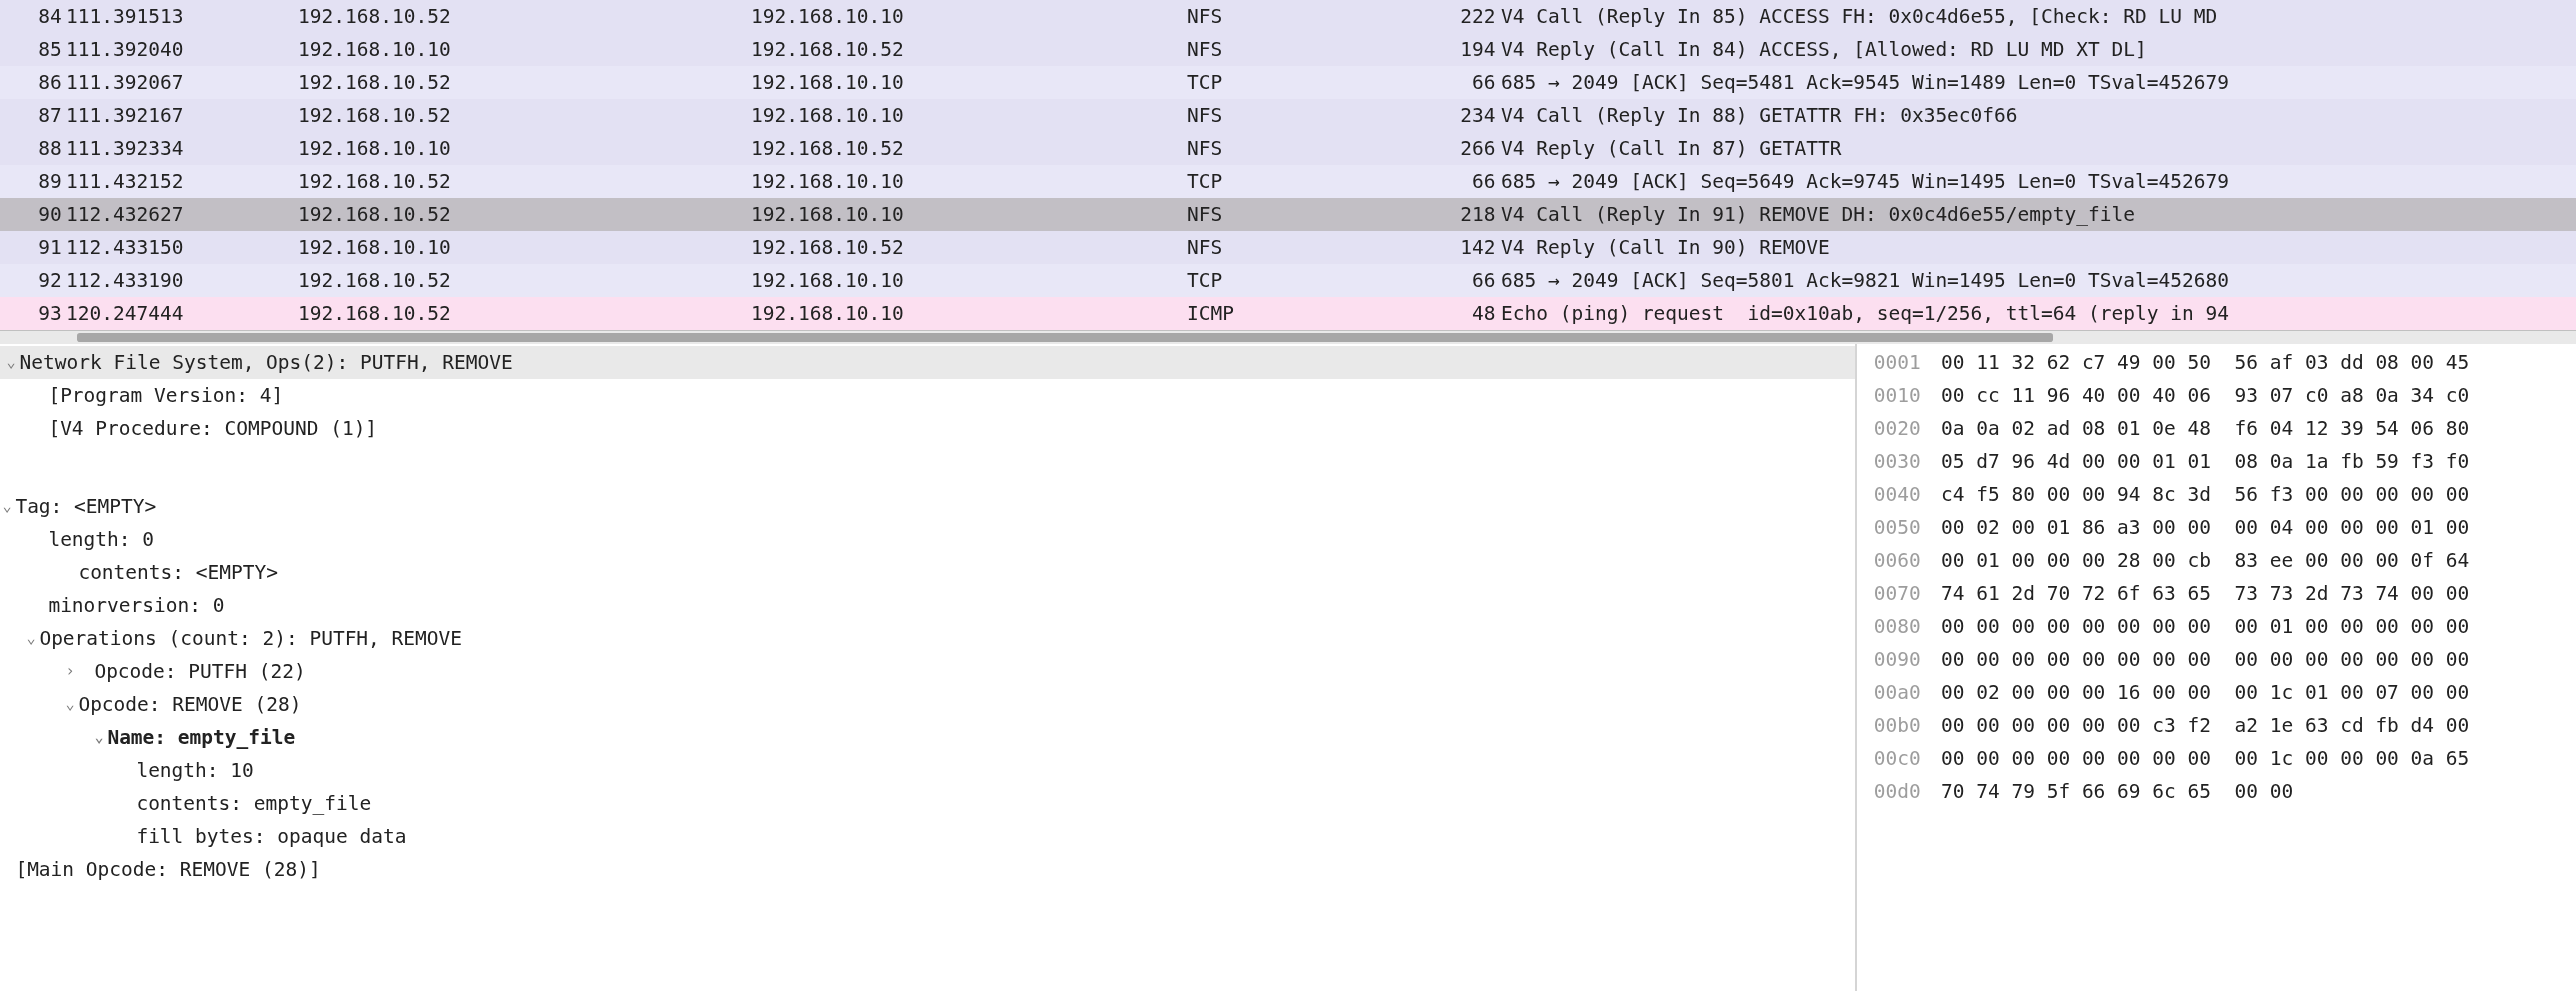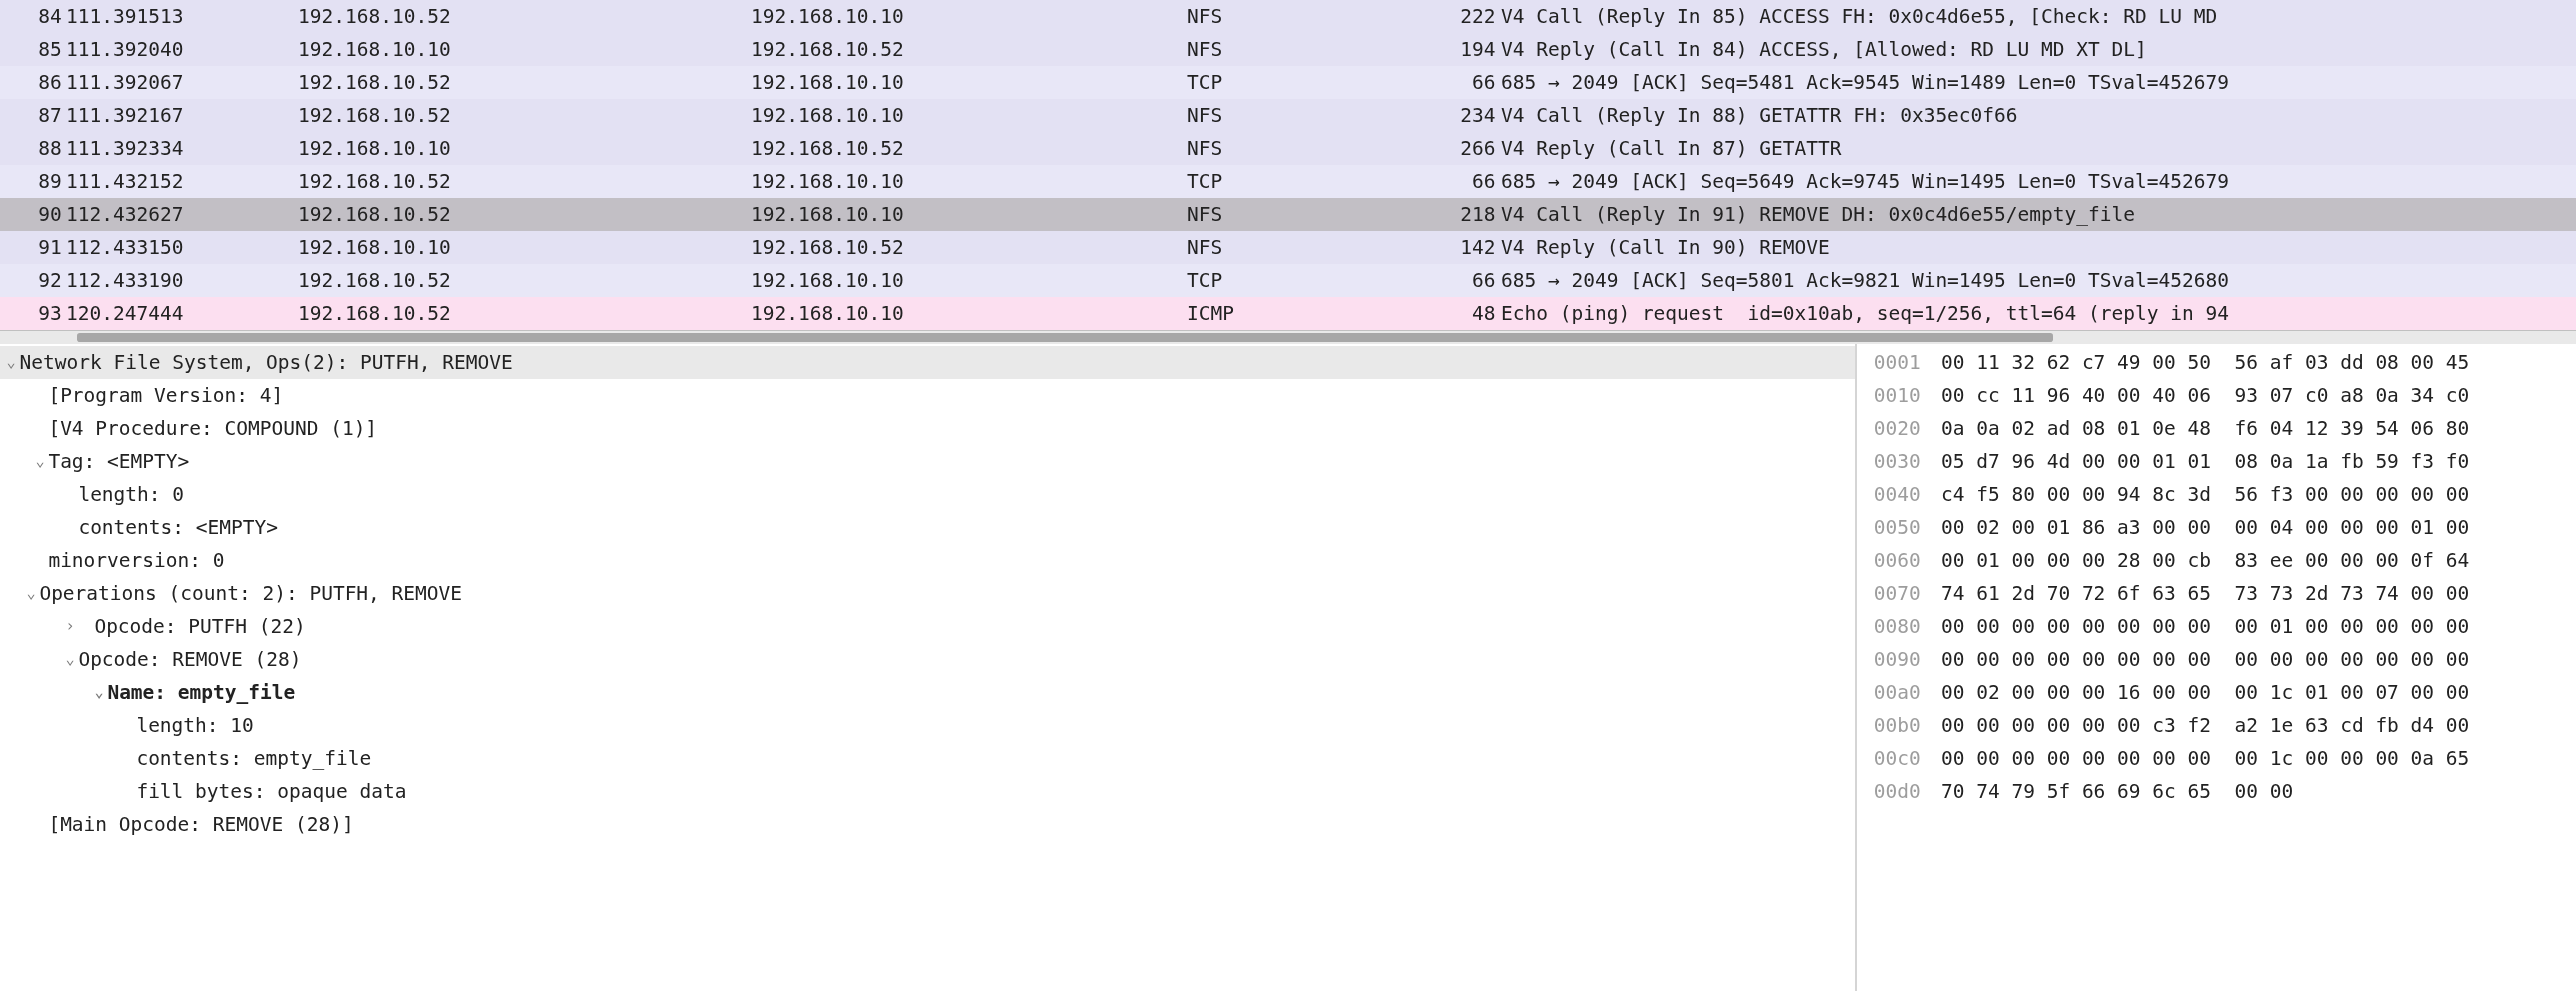--- a/index.html
+++ b/index.html
@@ -114,32 +114,32 @@
     <div class="packet-row tcp"><div class="col-no">92</div><div class="col-time">112.433190</div><div class="col-src">192.168.10.52</div><div class="col-dst">192.168.10.10</div><div class="col-proto">TCP</div><div class="col-len">66</div><div class="col-info">685 → 2049 [ACK] Seq=5801 Ack=9821 Win=1495 Len=0 TSval=452680</div></div>
     <div class="packet-row icmp"><div class="col-no">93</div><div class="col-time">120.247444</div><div class="col-src">192.168.10.52</div><div class="col-dst">192.168.10.10</div><div class="col-proto">ICMP</div><div class="col-len">48</div><div class="col-info">Echo (ping) request  id=0x10ab, seq=1/256, ttl=64 (reply in 94</div></div>
   </div>
 <div class="hscroll"></div>
 
 <div class="bottom">
   <div class="tree-pane" id="tree-pane">
       <div class="tree-line sel" style="padding-left: 4.2px;"><span class="caret down"></span><span class="tree-text">Network File System, Ops(2): PUTFH, REMOVE</span></div>
       <div class="tree-line" style="padding-left: 33px;"><span class="caret none"></span><span class="tree-text">[Program Version: 4]</span></div>
       <div class="tree-line" style="padding-left: 33px;"><span class="caret none"></span><span class="tree-text">[V4 Procedure: COMPOUND (1)]</span></div>
-      <div class="tree-line" style="padding-left: 33px;"><span class="caret down"></span><span class="tree-text">Tag: &lt;EMPTY&gt;</span></div>
-      <div class="tree-line" style="padding-left: 63px;"><span class="caret none"></span><span class="tree-text">length: 0</span></div>
+      <div class="tree-line" style=" margin-top: 45px;"><span class="caret down"></span><span class="tree-text">Tag: &lt;EMPTY&gt;</span></div>
+      <div class="tree-line" style="padding-left: 33px;"><span class="caret none"></span><span class="tree-text">length: 0</span></div>
       <div class="tree-line" style="padding-left: 63px;"><span class="caret none"></span><span class="tree-text">contents: &lt;EMPTY&gt;</span></div>
       <div class="tree-line" style="padding-left: 33px;"><span class="caret none"></span><span class="tree-text">minorversion: 0</span></div>
       <div class="tree-line" style="padding-left: 24px;"><span class="caret down"></span><span class="tree-text">Operations (count: 2): PUTFH, REMOVE</span></div>
       <div class="tree-line" style="padding-left: 63px; gap: 16px;"><span class="caret right"></span><span class="tree-text">Opcode: PUTFH (22)</span></div>
       <div class="tree-line" style="padding-left: 63px;"><span class="caret down"></span><span class="tree-text">Opcode: REMOVE (28)</span></div>
       <div class="tree-line" style="padding-left: 92px; font-weight: bold;"><span class="caret down"></span><span class="tree-text">Name: empty_file</span></div>
       <div class="tree-line" style="padding-left: 121px;"><span class="caret none"></span><span class="tree-text">length: 10</span></div>
       <div class="tree-line" style="padding-left: 121px;"><span class="caret none"></span><span class="tree-text">contents: empty_file</span></div>
       <div class="tree-line" style="padding-left: 121px;"><span class="caret none"></span><span class="tree-text">fill bytes: opaque data</span></div>
-      <div class="tree-line" style="padding-left: 33px;"><span class="caret none"></span><span class="tree-text">[Main Opcode: REMOVE (28)]</span></div>
+      <div class="tree-line" style=""><span class="caret none"></span><span class="tree-text">[Main Opcode: REMOVE (28)]</span></div>
     </div>
   <div class="hex-pane" id="hex-pane">
       <div class="hex-line"><span class="hex-off">0001</span><span class="hex-bytes">00 11 32 62 c7 49 00 50  56 af 03 dd 08 00 45 </span></div>
       <div class="hex-line"><span class="hex-off">0010</span><span class="hex-bytes">00 cc 11 96 40 00 40 06  93 07 c0 a8 0a 34 c0 </span></div>
       <div class="hex-line"><span class="hex-off">0020</span><span class="hex-bytes">0a 0a 02 ad 08 01 0e 48  f6 04 12 39 54 06 80 </span></div>
       <div class="hex-line"><span class="hex-off">0030</span><span class="hex-bytes">05 d7 96 4d 00 00 01 01  08 0a 1a fb 59 f3 f0 </span></div>
       <div class="hex-line"><span class="hex-off">0040</span><span class="hex-bytes">c4 f5 80 00 00 94 8c 3d  56 f3 00 00 00 00 00 </span></div>
       <div class="hex-line"><span class="hex-off">0050</span><span class="hex-bytes">00 02 00 01 86 a3 00 00  00 04 00 00 00 01 00 </span></div>
       <div class="hex-line"><span class="hex-off">0060</span><span class="hex-bytes">00 01 00 00 00 28 00 cb  83 ee 00 00 00 0f 64 </span></div>
       <div class="hex-line"><span class="hex-off">0070</span><span class="hex-bytes">74 61 2d 70 72 6f 63 65  73 73 2d 73 74 00 00 </span></div>

